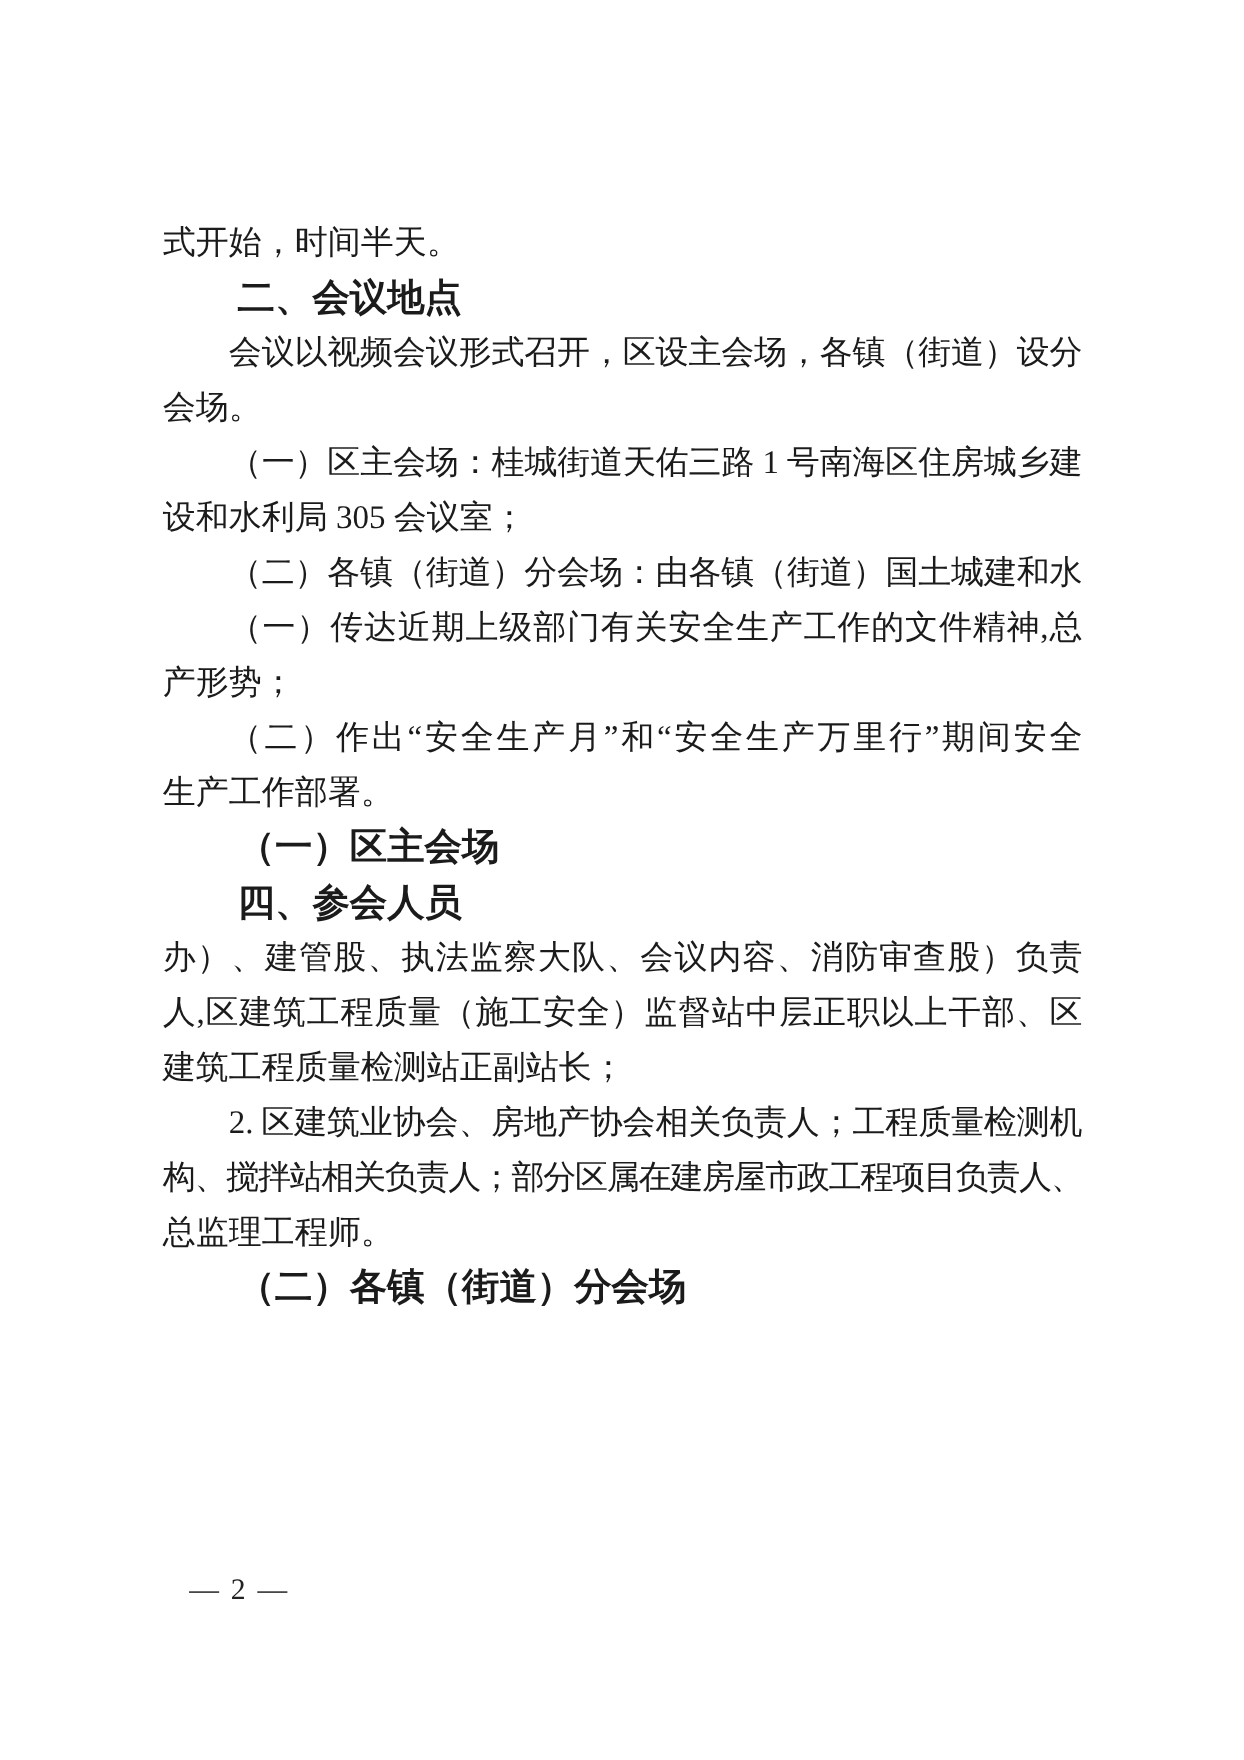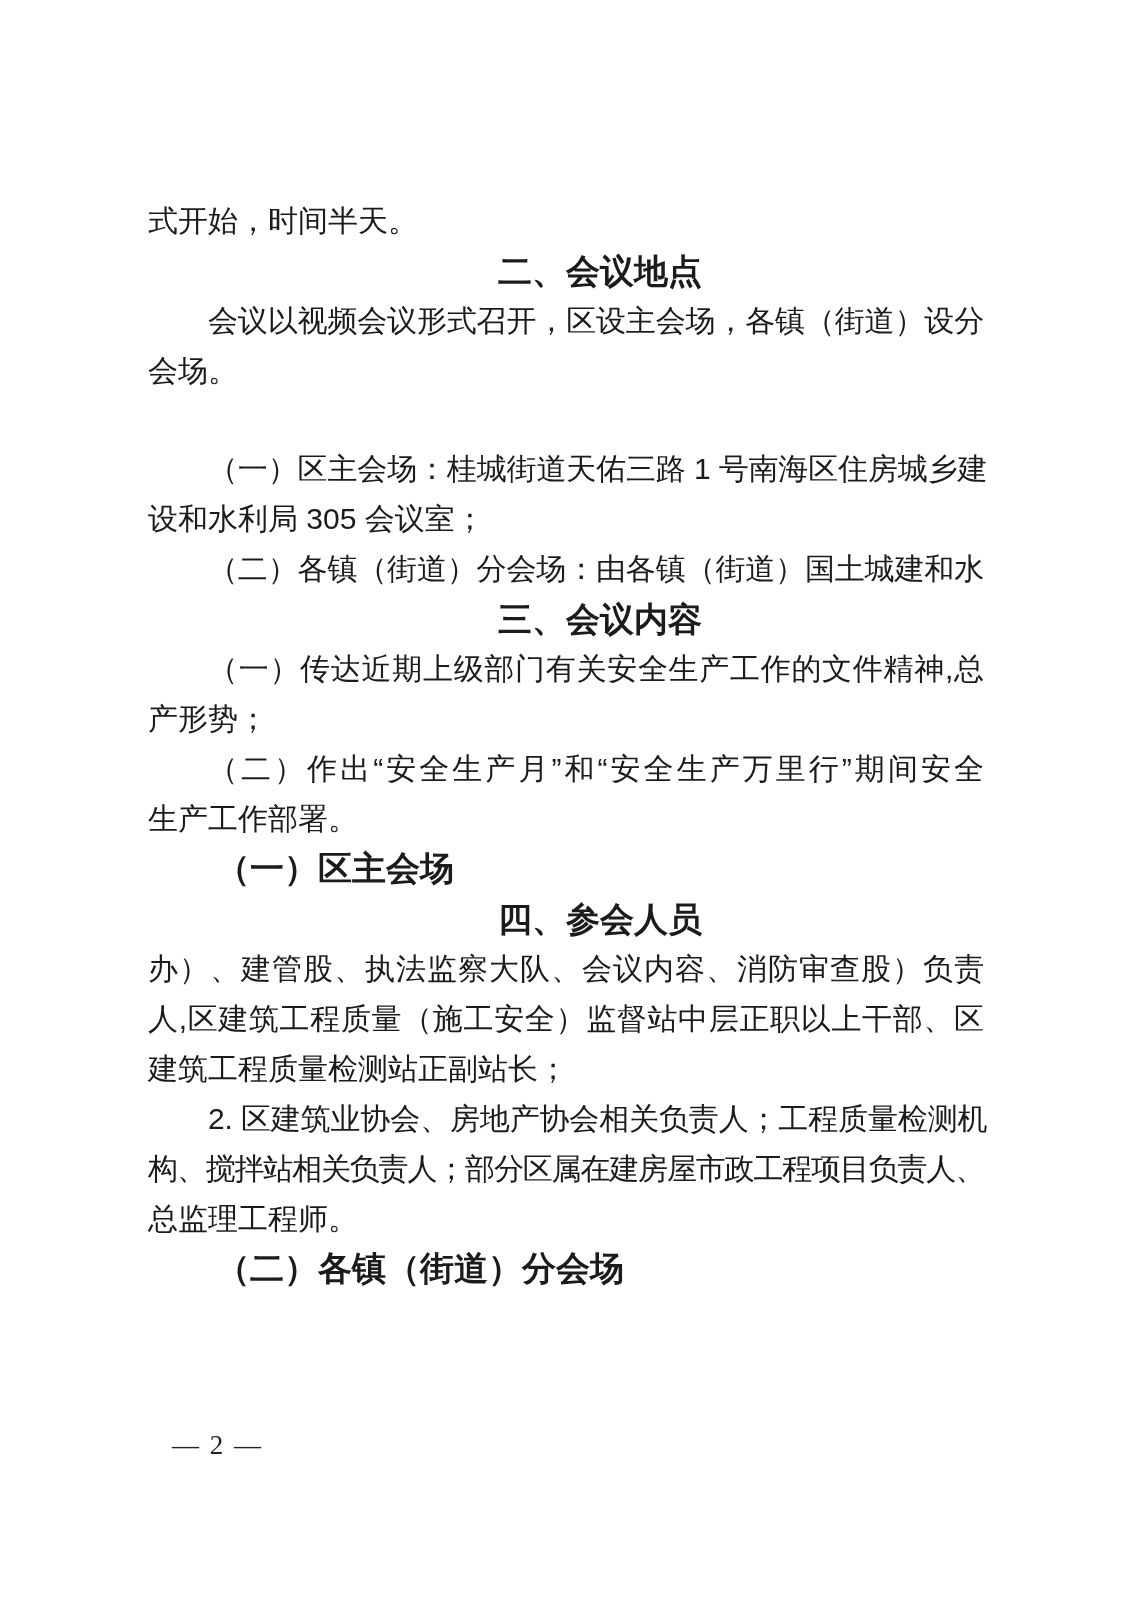--- a/index.html
+++ b/index.html
@@ -21,28 +21,27 @@
     width: 836px;
   }
   .line {
     height: 50px;
     line-height: 50px;
     white-space: nowrap;
     overflow: visible;
   }
   .line.body {
     font-size: 30px;
-    font-family: Liberation Sans, sans-serif;
+    font-family: Liberation Serif, serif;
     font-weight: 400;
   }
   .line.heading {
     font-size: 34px;
     font-family: "Liberation Sans", sans-serif;
     font-weight: 700;
-    text-align: center;
   }
   .line.subheading {
     font-size: 34px;
     font-family: "Liberation Serif", serif;
     font-weight: 700;
   }
   .line.full {
     text-align: justify;
     text-align-last: justify;
   }
@@ -58,24 +57,23 @@
 </style>
 </head>
 <body>
 
 <div class="page">
   <div class="doc-body">
       <div class="line body">式开始，时间半天。</div>
       <div class="line heading indent">二、会议地点</div>
       <div class="line body full indent" style="letter-spacing: -0.153846px;">会议以视频会议形式召开，区设主会场，各镇（街道）设分</div>
       <div class="line body">会场。</div>
-      <div class="line body full indent" style="letter-spacing: -0.142857px; margin-top: 48px;">（一）区主会场：桂城街道天佑三路 1 号南海区住房城乡建</div>
+      <div class="line body full indent" style="letter-spacing: -0.142857px;">（一）区主会场：桂城街道天佑三路 1 号南海区住房城乡建</div>
       <div class="line body">设和水利局 305 会议室；</div>
       <div class="line body full indent" style="letter-spacing: -0.153846px;">（二）各镇（街道）分会场：由各镇（街道）国土城建和水</div>
-      <div class="line heading indent">三、会议内容</div>
       <div class="line body full indent">（一）传达近期上级部门有关安全生产工作的文件精神,总</div>
       <div class="line body">产形势；</div>
       <div class="line body full indent">（二）作出“安全生产月”和“安全生产万里行”期间安全</div>
       <div class="line body">生产工作部署。</div>
       <div class="line subheading indent">（一）区主会场</div>
       <div class="line heading indent">四、参会人员</div>
       <div class="line body full" style="letter-spacing: -0.142857px;">办）、建管股、执法监察大队、会议内容、消防审查股）负责</div>
       <div class="line body full">人,区建筑工程质量（施工安全）监督站中层正职以上干部、区</div>
       <div class="line body">建筑工程质量检测站正副站长；</div>
       <div class="line body full indent" style="letter-spacing: -0.142857px;">2. 区建筑业协会、房地产协会相关负责人；工程质量检测机</div>

